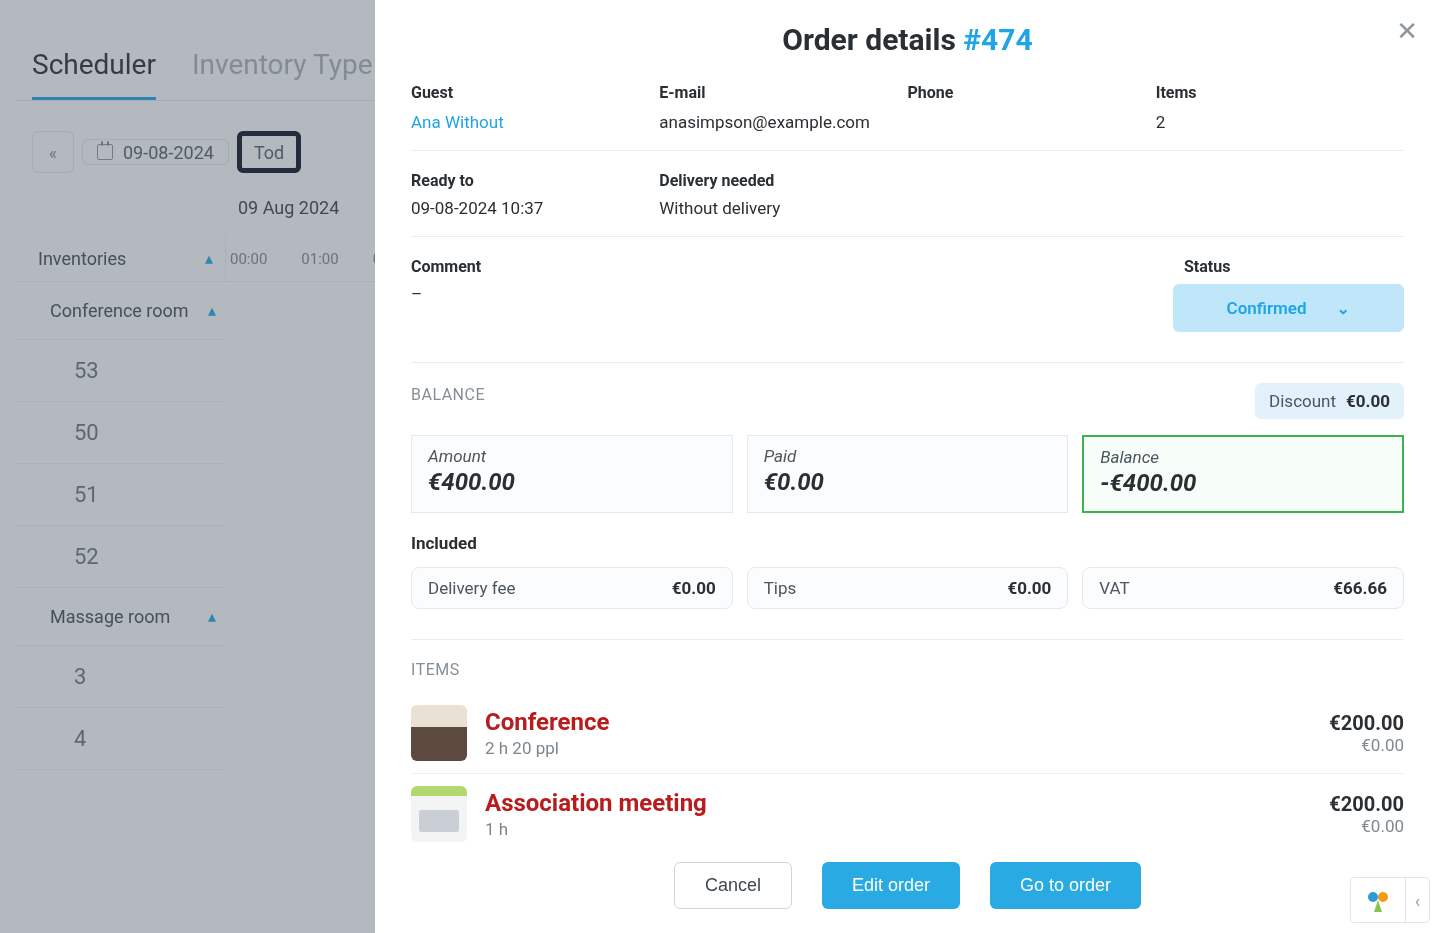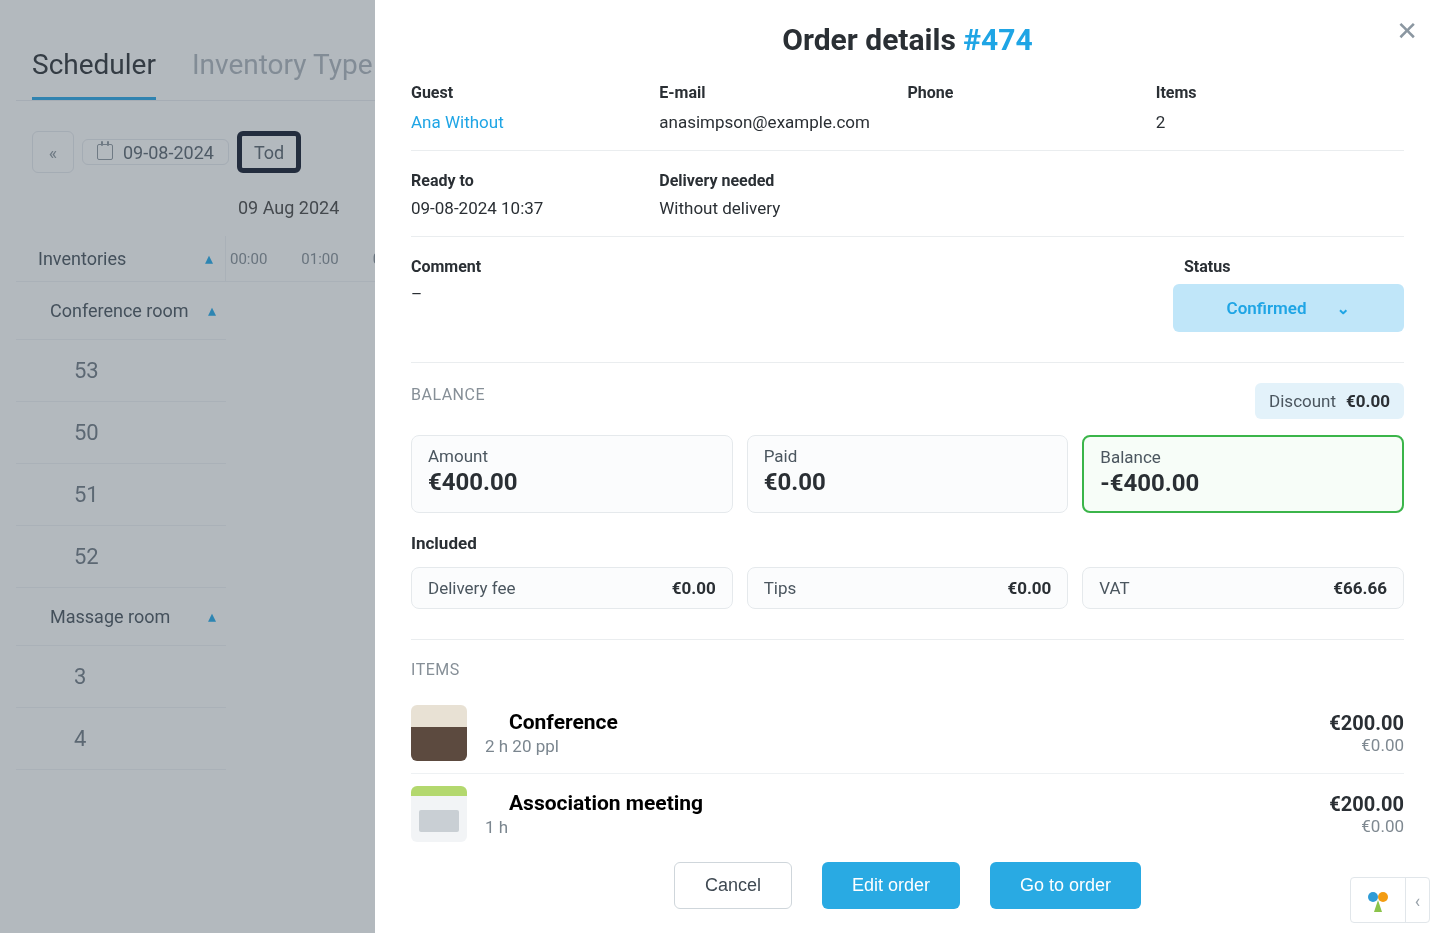--- a/index.html
+++ b/index.html
@@ -212,23 +212,24 @@
   .discount-pill .amt { font-weight:700; color:#2a2f34;}
 
   .balance-cards {
     display: grid;
     grid-template-columns: 1fr 1fr 1fr;
     gap: 14px;
     margin-top: 16px;
   }
   .bcard {
     border: 1px solid #e5e9ec;
-    border-radius: 8px;
+    border-radius: 0;
     padding: 10px 16px 14px 16px;
     background: #fbfcfd;
+    font-style: italic;
   }
   .bcard.green {
     border: 2px solid #3bb54a;
     background: #f7fdf8;
   }
   .bcard .bl { font-size: 17px; color:#4b565f; margin-bottom:2px;}
   .bcard .bv { font-size: 24px; font-weight:700; color:#2a2f34;}
 
   .included-cards {
     display: grid;
@@ -259,21 +260,21 @@
     background: #cfd8dc;
     flex-shrink: 0;
     margin-right: 18px;
     position: relative;
     overflow:hidden;
   }
   
   .thumb-a { background: linear-gradient(#e8e1d4 40%, #5c4a3f 40%); }
   .thumb-b { background: linear-gradient(to bottom, #b3d86e 0 18%, #f2f4f6 18% 100%); position:relative;}
   .thumb-b:after { content:""; position:absolute; left:8px; right:8px; top:24px; bottom:10px; background:#c9cfd4; border-radius:2px;}
-  .item-name { font-size: 21px; font-weight:700; color:#000000;margin-left:24px;}
+  .item-name { font-size: 24px; font-weight:700; color:#b91c1c;}
   .item-sub { font-size: 17px; color:#7b868f; margin-top:2px;}
   .item-right { margin-left:auto; text-align:right;}
   .item-price { font-size: 20px; font-weight:700; color:#2a2f34;}
   .item-extra { font-size: 17px; color:#7f8991;}
 
   
   .modal-footer {
     padding: 20px 36px 24px 36px;
     display:flex;
     justify-content:center;

